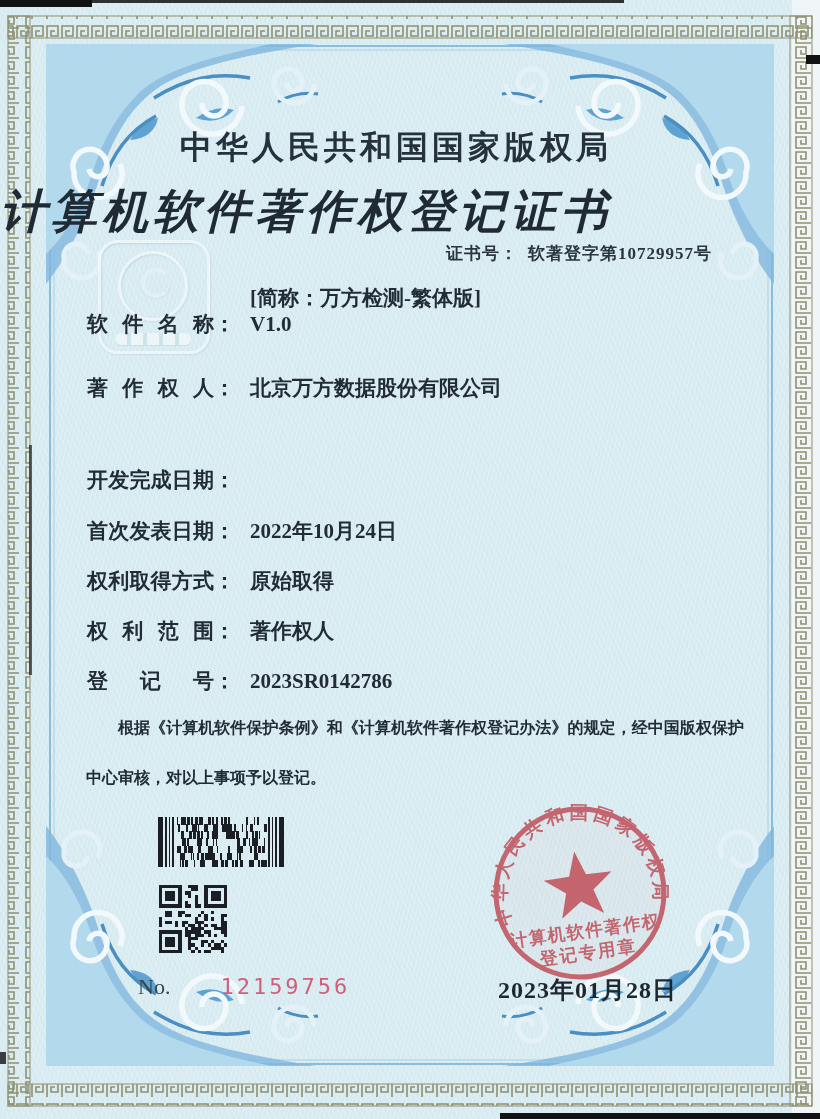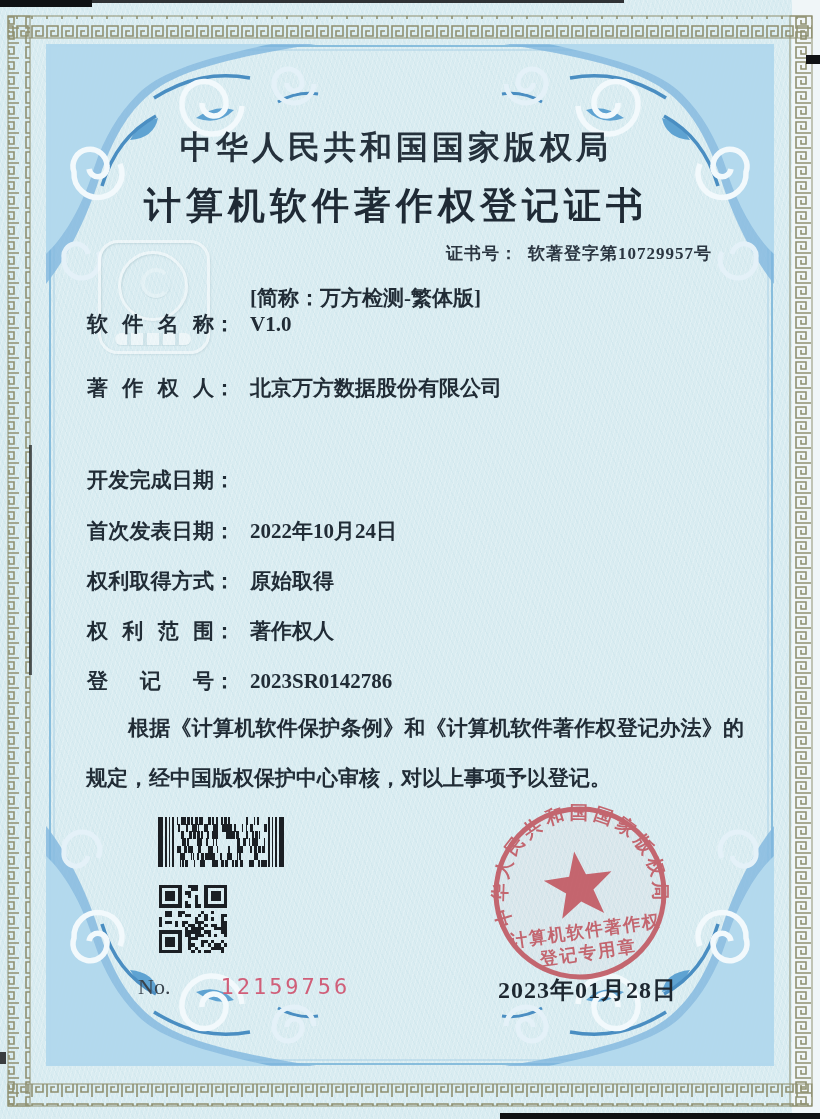--- a/index.html
+++ b/index.html
@@ -22,41 +22,42 @@
   svg.frame{position:absolute;inset:0;}
 
   
   .issuer{
     position:absolute;left:0;top:126px;width:100%;margin:0;
     text-align:center;font-size:32px;font-weight:700;color:#25313c;
     letter-spacing:4px;
   }
   .cert-title{
     position:absolute;left:0;top:181px;width:100%;margin:0;
-    text-align:center;font-size:37px;font-weight:700;color:#1f2a35;
+    font-size:46px;font-weight:700;color:#1f2a35;
     letter-spacing:5px;
+    font-style:italic;
   }
   .certno{
     position:absolute;right:80px;top:242px;
     font-size:17px;font-weight:700;color:#2a3540;letter-spacing:1px;
   }
   .certno .lbl{margin-right:10px;}
 
   .field-row{position:absolute;left:87px;display:flex;align-items:flex-end;color:#212c36;}
   .flabel{
     display:inline-block;width:127px;font-size:21px;font-weight:700;
     text-align:justify;text-align-last:justify;line-height:26px;
   }
   .fcolon{font-size:21px;font-weight:700;line-height:26px;}
   .fvalue{margin-left:15px;font-size:21px;font-weight:700;line-height:26px;}
   .fvalue .vline{white-space:nowrap;}
 
   .statement{
     position:absolute;left:86px;top:703px;width:658px;margin:0;
-    font-size:21px;font-weight:600;color:#212c36;line-height:50px;
+    font-size:16px;font-weight:600;color:#212c36;line-height:50px;
     text-indent:2em;text-align:justify;
   }
 
   .serial{position:absolute;left:138px;top:974px;display:flex;align-items:baseline;gap:30px;}
   .serial .no{font-size:22px;color:#39434d;font-weight:400;}
   .serial .num{
     margin-left:20px;font-family:"DejaVu Sans Mono","Liberation Mono",monospace;
     font-size:22px;font-weight:500;color:#d05f79;letter-spacing:3px;
   }
   .issue-date{

